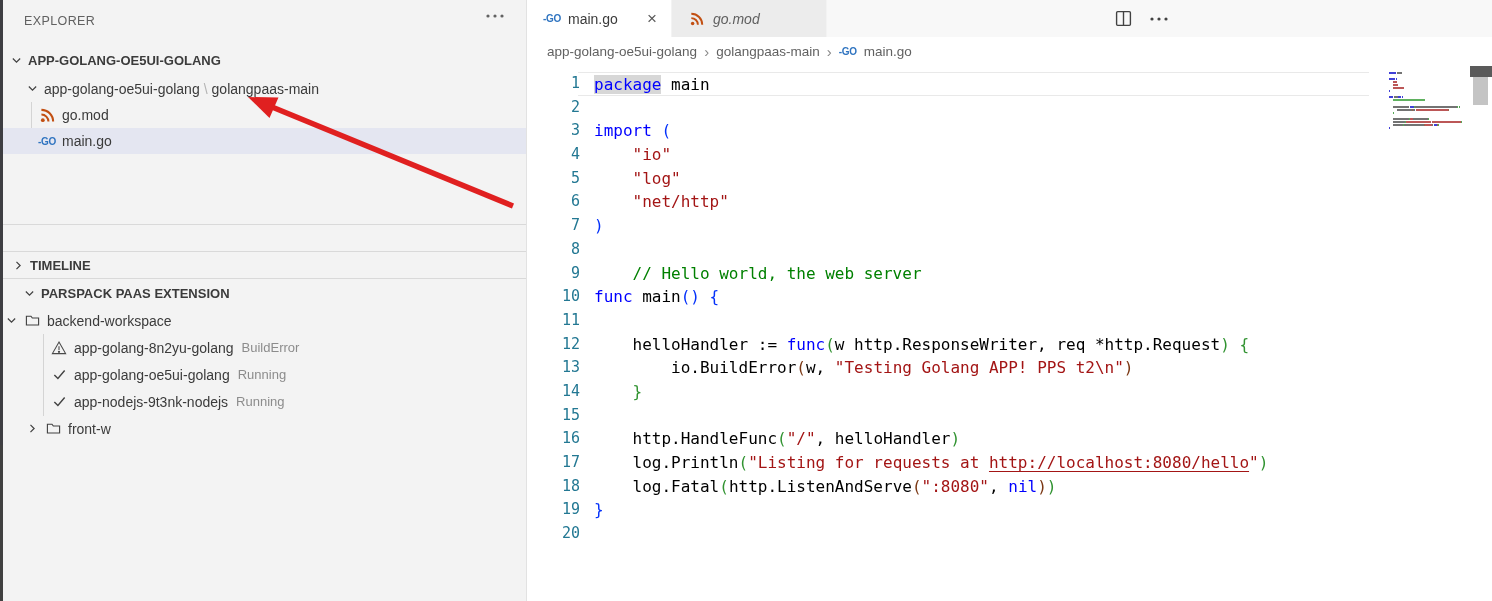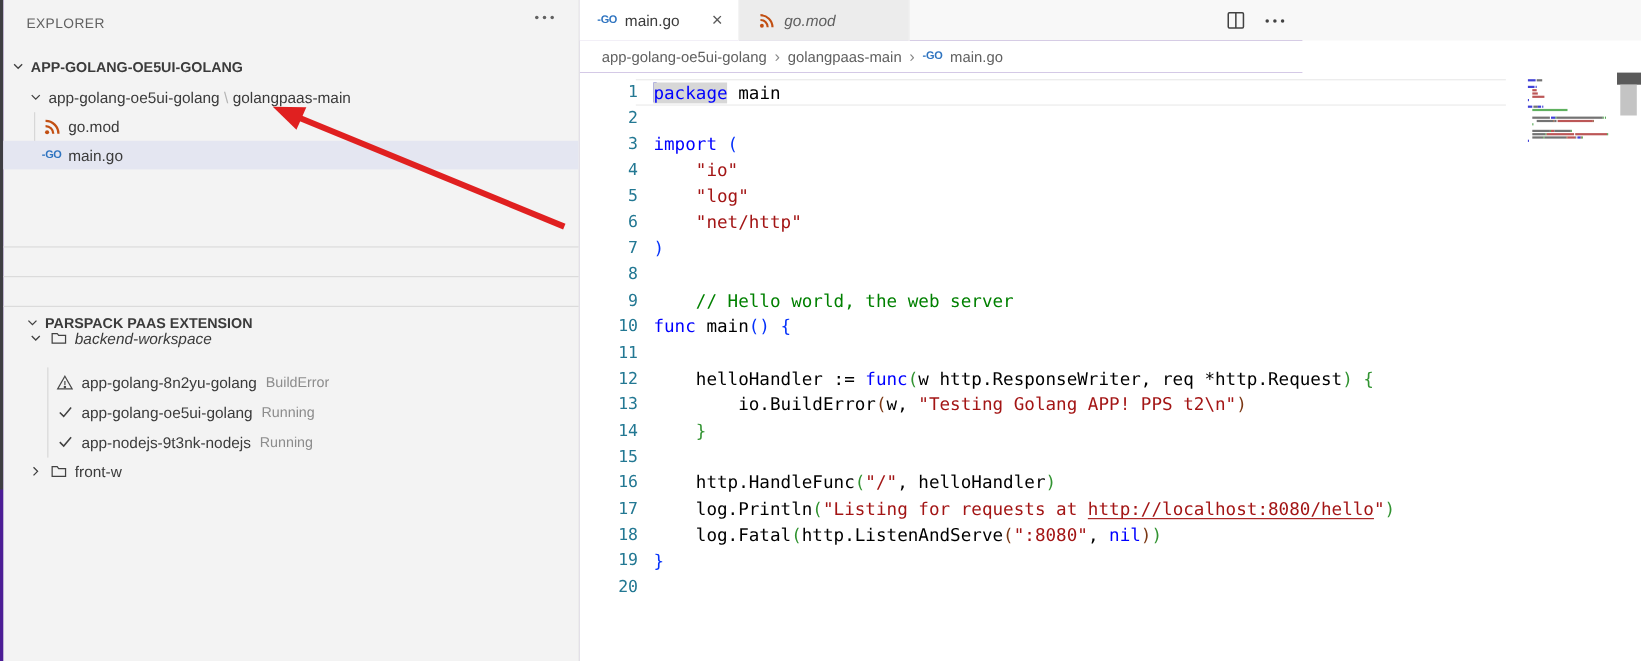--- a/index.html
+++ b/index.html
@@ -1,18 +1,18 @@
 <!DOCTYPE html>
 <html><head>
 <meta charset="utf-8">
 <style>
   *{margin:0;padding:0;box-sizing:border-box}
   html,body{width:1492px;height:601px;overflow:hidden;background:#fff;
     font-family:"Liberation Sans",sans-serif;-webkit-font-smoothing:antialiased}
-  #app{position:relative;width:1184px;height:601px;background:#4c1d95}
+  #app{position:relative;width:1184px;height:601px;background:#404040}
 
   
   #activity-edge{position:absolute;left:0;top:0;width:3px;height:445px;background:#3e3e42}
   #sidebar{position:absolute;left:3px;top:0;width:524px;height:601px;background:#f3f3f3;
     border-right:1px solid #e2e2e2}
   .sb-title{position:absolute;left:21px;top:14px;font-size:12.5px;color:#616161;letter-spacing:.4px}
   .sb-more{position:absolute;right:22px;top:13px;cursor:pointer}
   .sb-row{position:absolute;left:0;right:0;display:flex;align-items:center;
     font-size:14px;color:#3b3b3b;white-space:nowrap;cursor:pointer}
   .sb-row .chev{display:inline-flex;width:16px;justify-content:center;margin-right:4px;flex:none}
@@ -116,33 +116,41 @@
         <div class="sb-row file-row selected" style="top: 128px; padding-left: 35px;">
           <span class="file-icon">
             <span class="go-badge">-GO</span>
           </span>
           <span class="">main.go</span>
         </div>
       </div>
 
     <div class="divider" style="top:224px"></div>
     <div class="divider" style="top:251px"></div>
+    <div class="sb-row" style="top:252px;height:26px;padding-left:7px">
+      <span class="chev">
+          <svg class="ic" width="13" height="13" viewBox="0 0 16 16" fill="none" stroke="#424242" stroke-width="1.5">
+            <path d="M5.5 3.5 L10 8 L5.5 12.5"></path>
+          </svg>
+        </span>
+      <span class="bold-head">TIMELINE</span>
+    </div>
     <div class="divider" style="top:278px"></div>
     <div class="sb-row" style="top:280px;height:26px;padding-left:18px">
       <span class="chev">
           <svg class="ic" width="13" height="13" viewBox="0 0 16 16" fill="none" stroke="#424242" stroke-width="1.5">
             <path d="M3.5 5.5 L8 10 L12.5 5.5"></path>
           </svg>
         </span>
       <span class="bold-head">PARSPACK PAAS EXTENSION</span>
     </div>
 
     <div class="indent-guide" style="left:40px;top:334px;height:82px"></div>
     <div id="ext-tree">
-        <div class="sb-row" style="top: 294px; height: 27px; padding-left: 21px; font-style: italic;">
+        <div class="sb-row" style="top: 307px; height: 27px; ">
           <span class="chev">
             <svg class="ic" width="13" height="13" viewBox="0 0 16 16" fill="none" stroke="#424242" stroke-width="1.5">
               <path d="M3.5 5.5 L8 10 L12.5 5.5"></path>
             </svg>
           </span>
           <span class="file-icon">
             <svg class="ic" width="15" height="15" viewBox="0 0 16 16" fill="none" stroke="#424242" stroke-width="1.2">
               <path d="M1.5 12.8 V3.4 h4.9 l1.4 1.9 h6.7 v7.5 Z"></path>
             </svg>
           </span>

